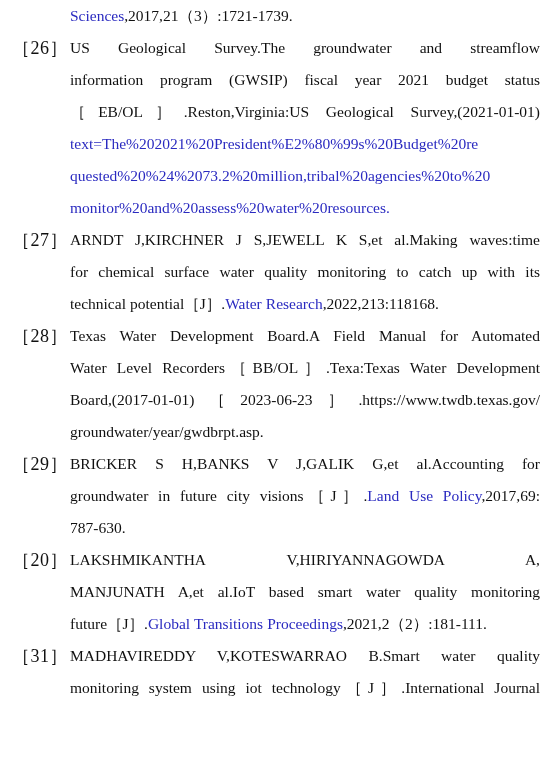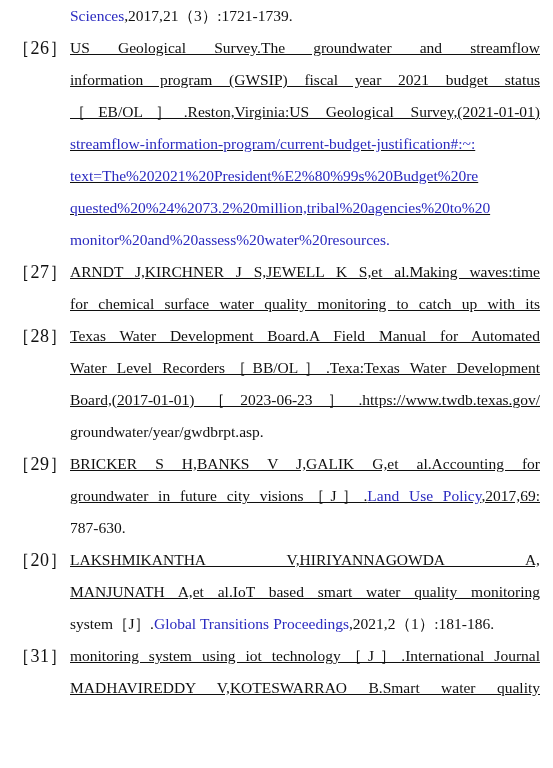--- a/index.html
+++ b/index.html
@@ -49,21 +49,20 @@
     text-justify: inter-word;
     word-spacing: 0.2px;
   }
   
   .ref-body > .line {
     display: block;
   }
   .line.j {
     text-align: justify;
     text-align-last: justify;
-    text-decoration: underline;
   }
   .line.l {
     text-align: left;
     text-align-last: left;
   }
   .lnk {
     color: #2a2ac0;
   }
 </style>
 </head>
@@ -78,31 +77,31 @@
       </div>
     </div>
 
     <div id="refs-host">
         <div class="ref">
           <div class="ref-num">［26］</div>
           <div class="ref-body">
             <span class="line j"><span>US  Geological  Survey.The  groundwater  and  streamflow</span></span>
             <span class="line j"><span>information  program  (GWSIP)  fiscal  year  2021  budget  status</span></span>
             <span class="line j"><span>［EB/OL］.Reston,Virginia:US   Geological   Survey,(2021-01-01)</span></span>
-            <span class="line j"><span class="lnk">streamflow-information-program/current-budget-justification#:~:</span></span>
             <span class="line j"><span class="lnk">text=The%202021%20President%E2%80%99s%20Budget%20re</span></span>
             <span class="line j"><span class="lnk">quested%20%24%2073.2%20million,tribal%20agencies%20to%20</span></span>
             <span class="line l"><span class="lnk">monitor%20and%20assess%20water%20resources.</span></span>
           </div>
         </div>
         <div class="ref">
           <div class="ref-num">［27］</div>
           <div class="ref-body">
             <span class="line j"><span>ARNDT J,KIRCHNER J S,JEWELL K S,et al.Making waves:time</span></span>
             <span class="line j"><span>for chemical surface water quality monitoring to catch up with its</span></span>
+            <span class="line l"><span>technical potential［J］.</span><span class="lnk">Water Research</span><span>,2022,213:118168.</span></span>
           </div>
         </div>
         <div class="ref">
           <div class="ref-num">［28］</div>
           <div class="ref-body">
             <span class="line j"><span>Texas Water Development Board.A Field Manual for Automated</span></span>
             <span class="line j"><span>Water Level Recorders［BB/OL］.Texa:Texas Water Development</span></span>
             <span class="line j"><span>Board,(2017-01-01)［2023-06-23］.https://www.twdb.texas.gov/</span></span>
             <span class="line l"><span>groundwater/year/gwdbrpt.asp.</span></span>
           </div>
@@ -113,26 +112,26 @@
             <span class="line j"><span>BRICKER S H,BANKS V J,GALIK G,et al.Accounting for</span></span>
             <span class="line j"><span>groundwater in future city visions［J］.</span><span class="lnk">Land Use Policy</span><span>,2017,69:</span></span>
             <span class="line l"><span>787-630.</span></span>
           </div>
         </div>
         <div class="ref">
           <div class="ref-num">［20］</div>
           <div class="ref-body">
             <span class="line j"><span>LAKSHMIKANTHA V,HIRIYANNAGOWDA A,</span></span>
             <span class="line j"><span>MANJUNATH A,et al.IoT based smart water quality monitoring</span></span>
-            <span class="line l"><span>system［J］.</span><span class="lnk">Global Transitions Proceedings</span><span>,2021,2（1）:181-186.</span></span>
+            <span class="line l"><span>future［J］.</span><span class="lnk">Global Transitions Proceedings</span><span>,2021,2（2）:181-111.</span></span>
           </div>
         </div>
         <div class="ref">
           <div class="ref-num">［31］</div>
           <div class="ref-body">
+            <span class="line j"><span>MADHAVIREDDY V,KOTESWARRAO B.Smart water quality</span></span>
             <span class="line j"><span>monitoring system using iot technology［J］.International Journal</span></span>
-            <span class="line j"><span>MADHAVIREDDY V,KOTESWARRAO B.Smart water quality</span></span>
           </div>
         </div>
       </div>
 
   </div>
 </div>
 
 </body></html>

